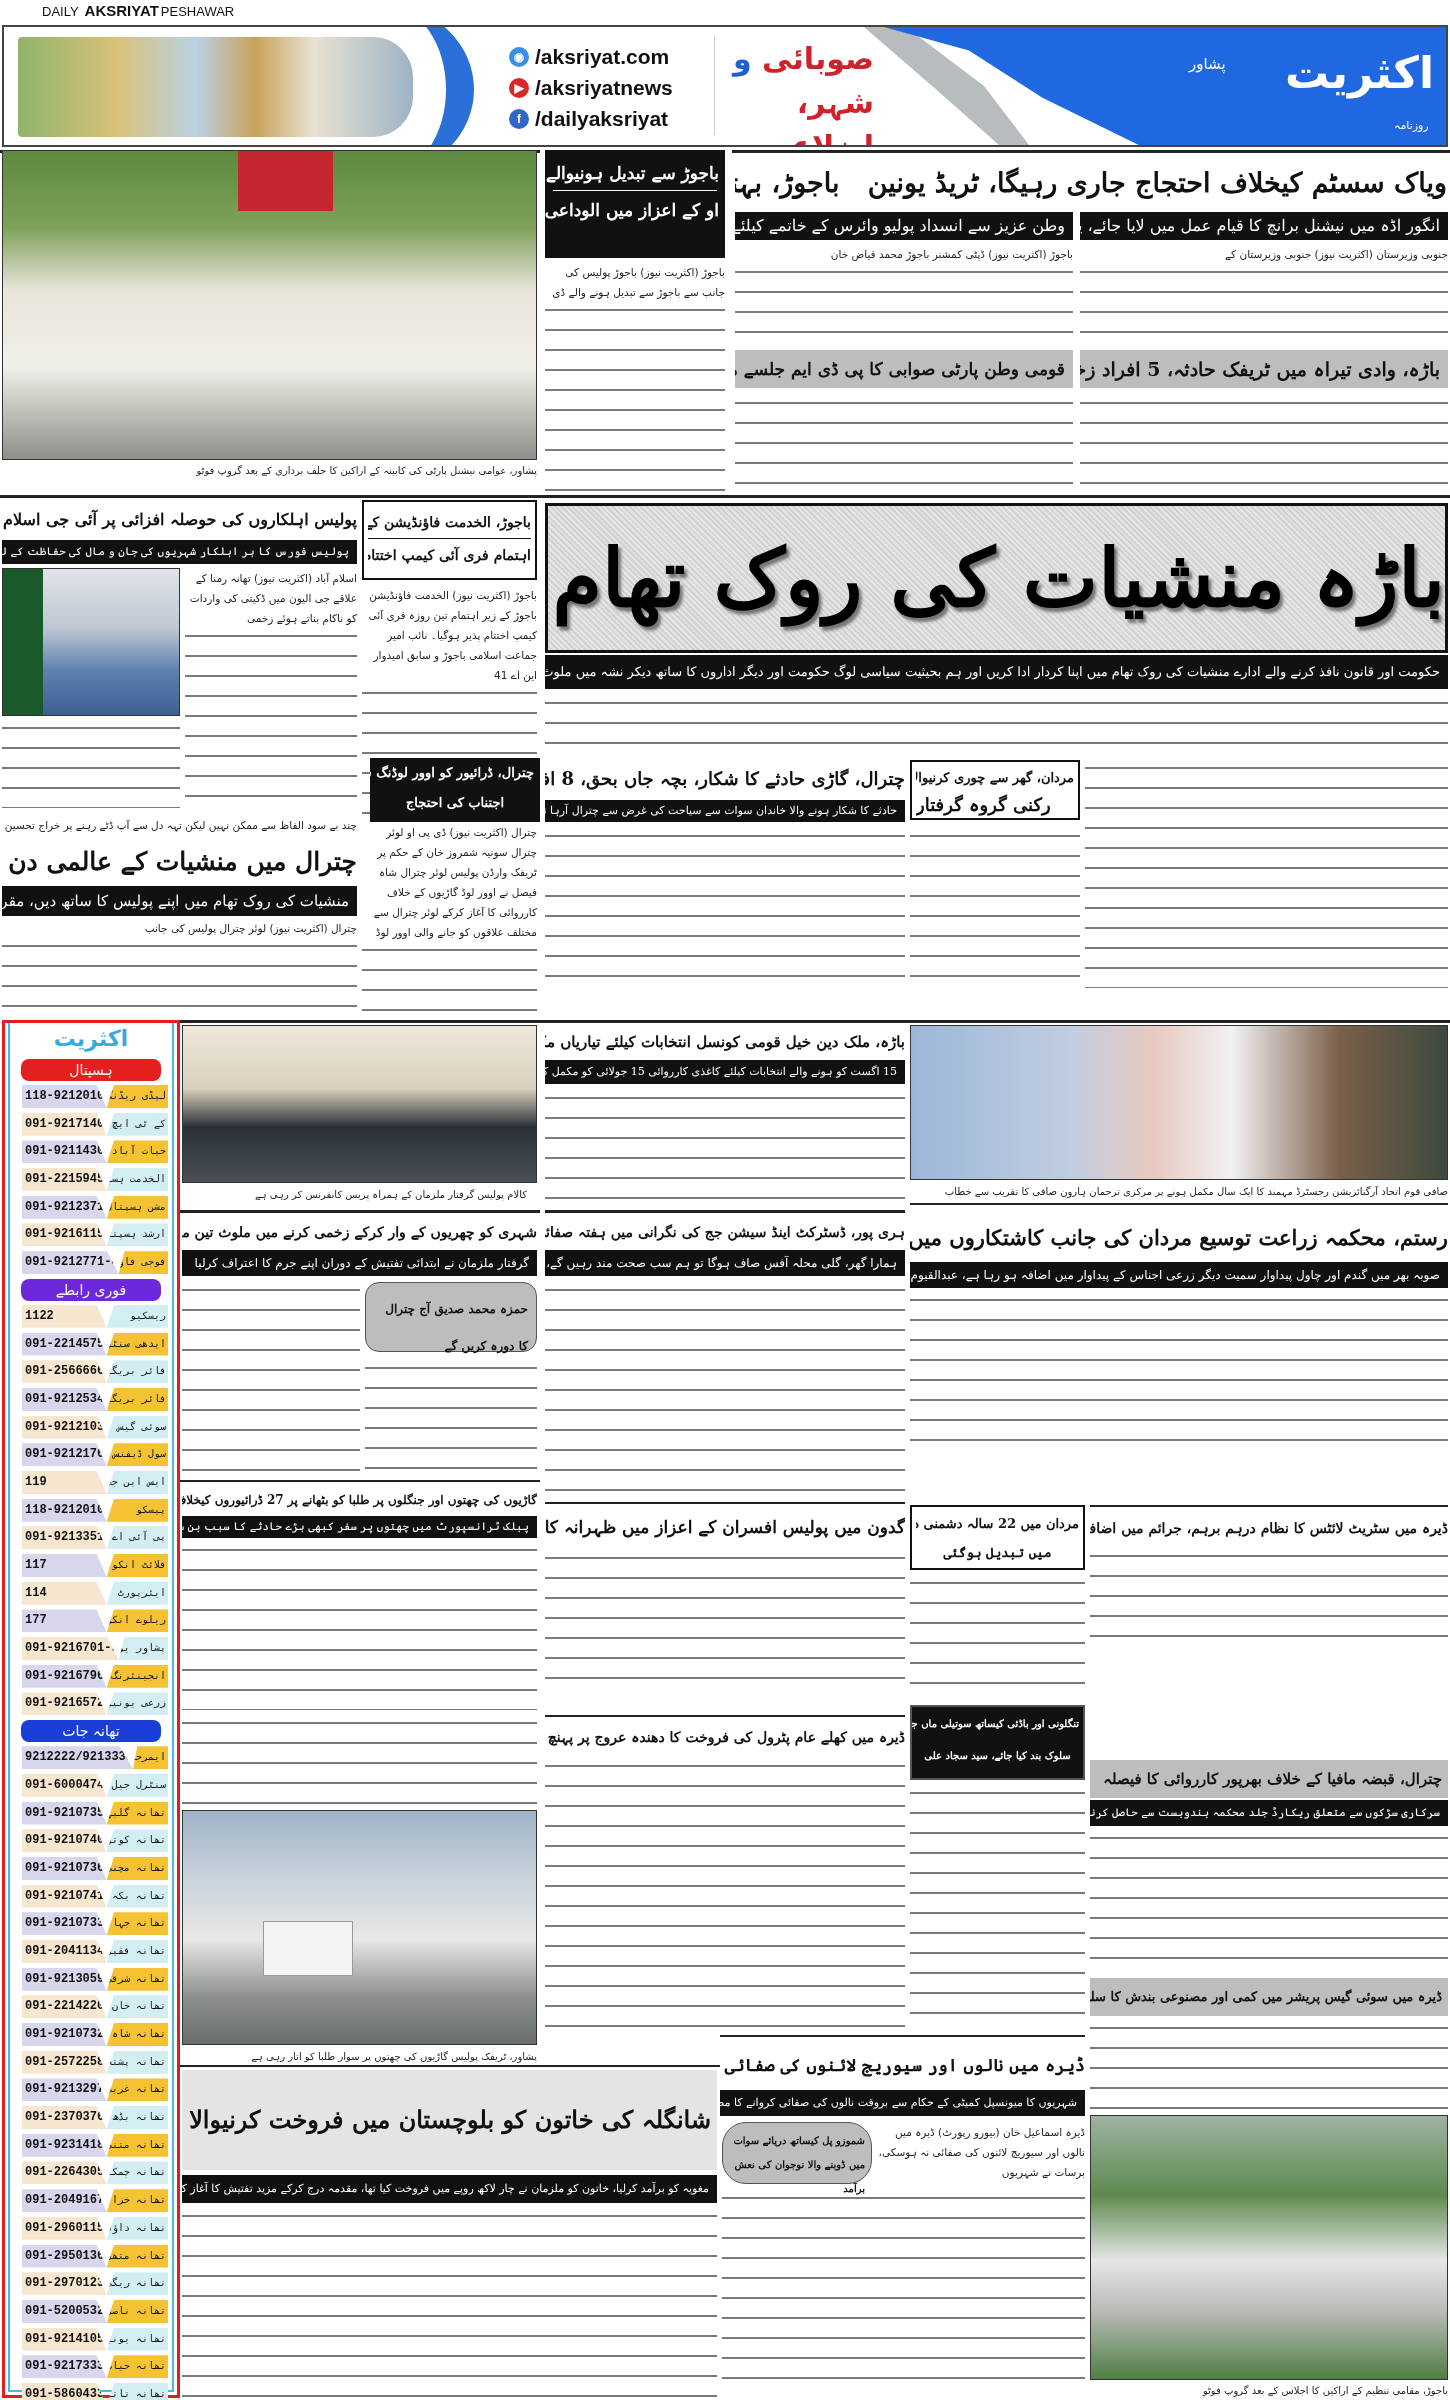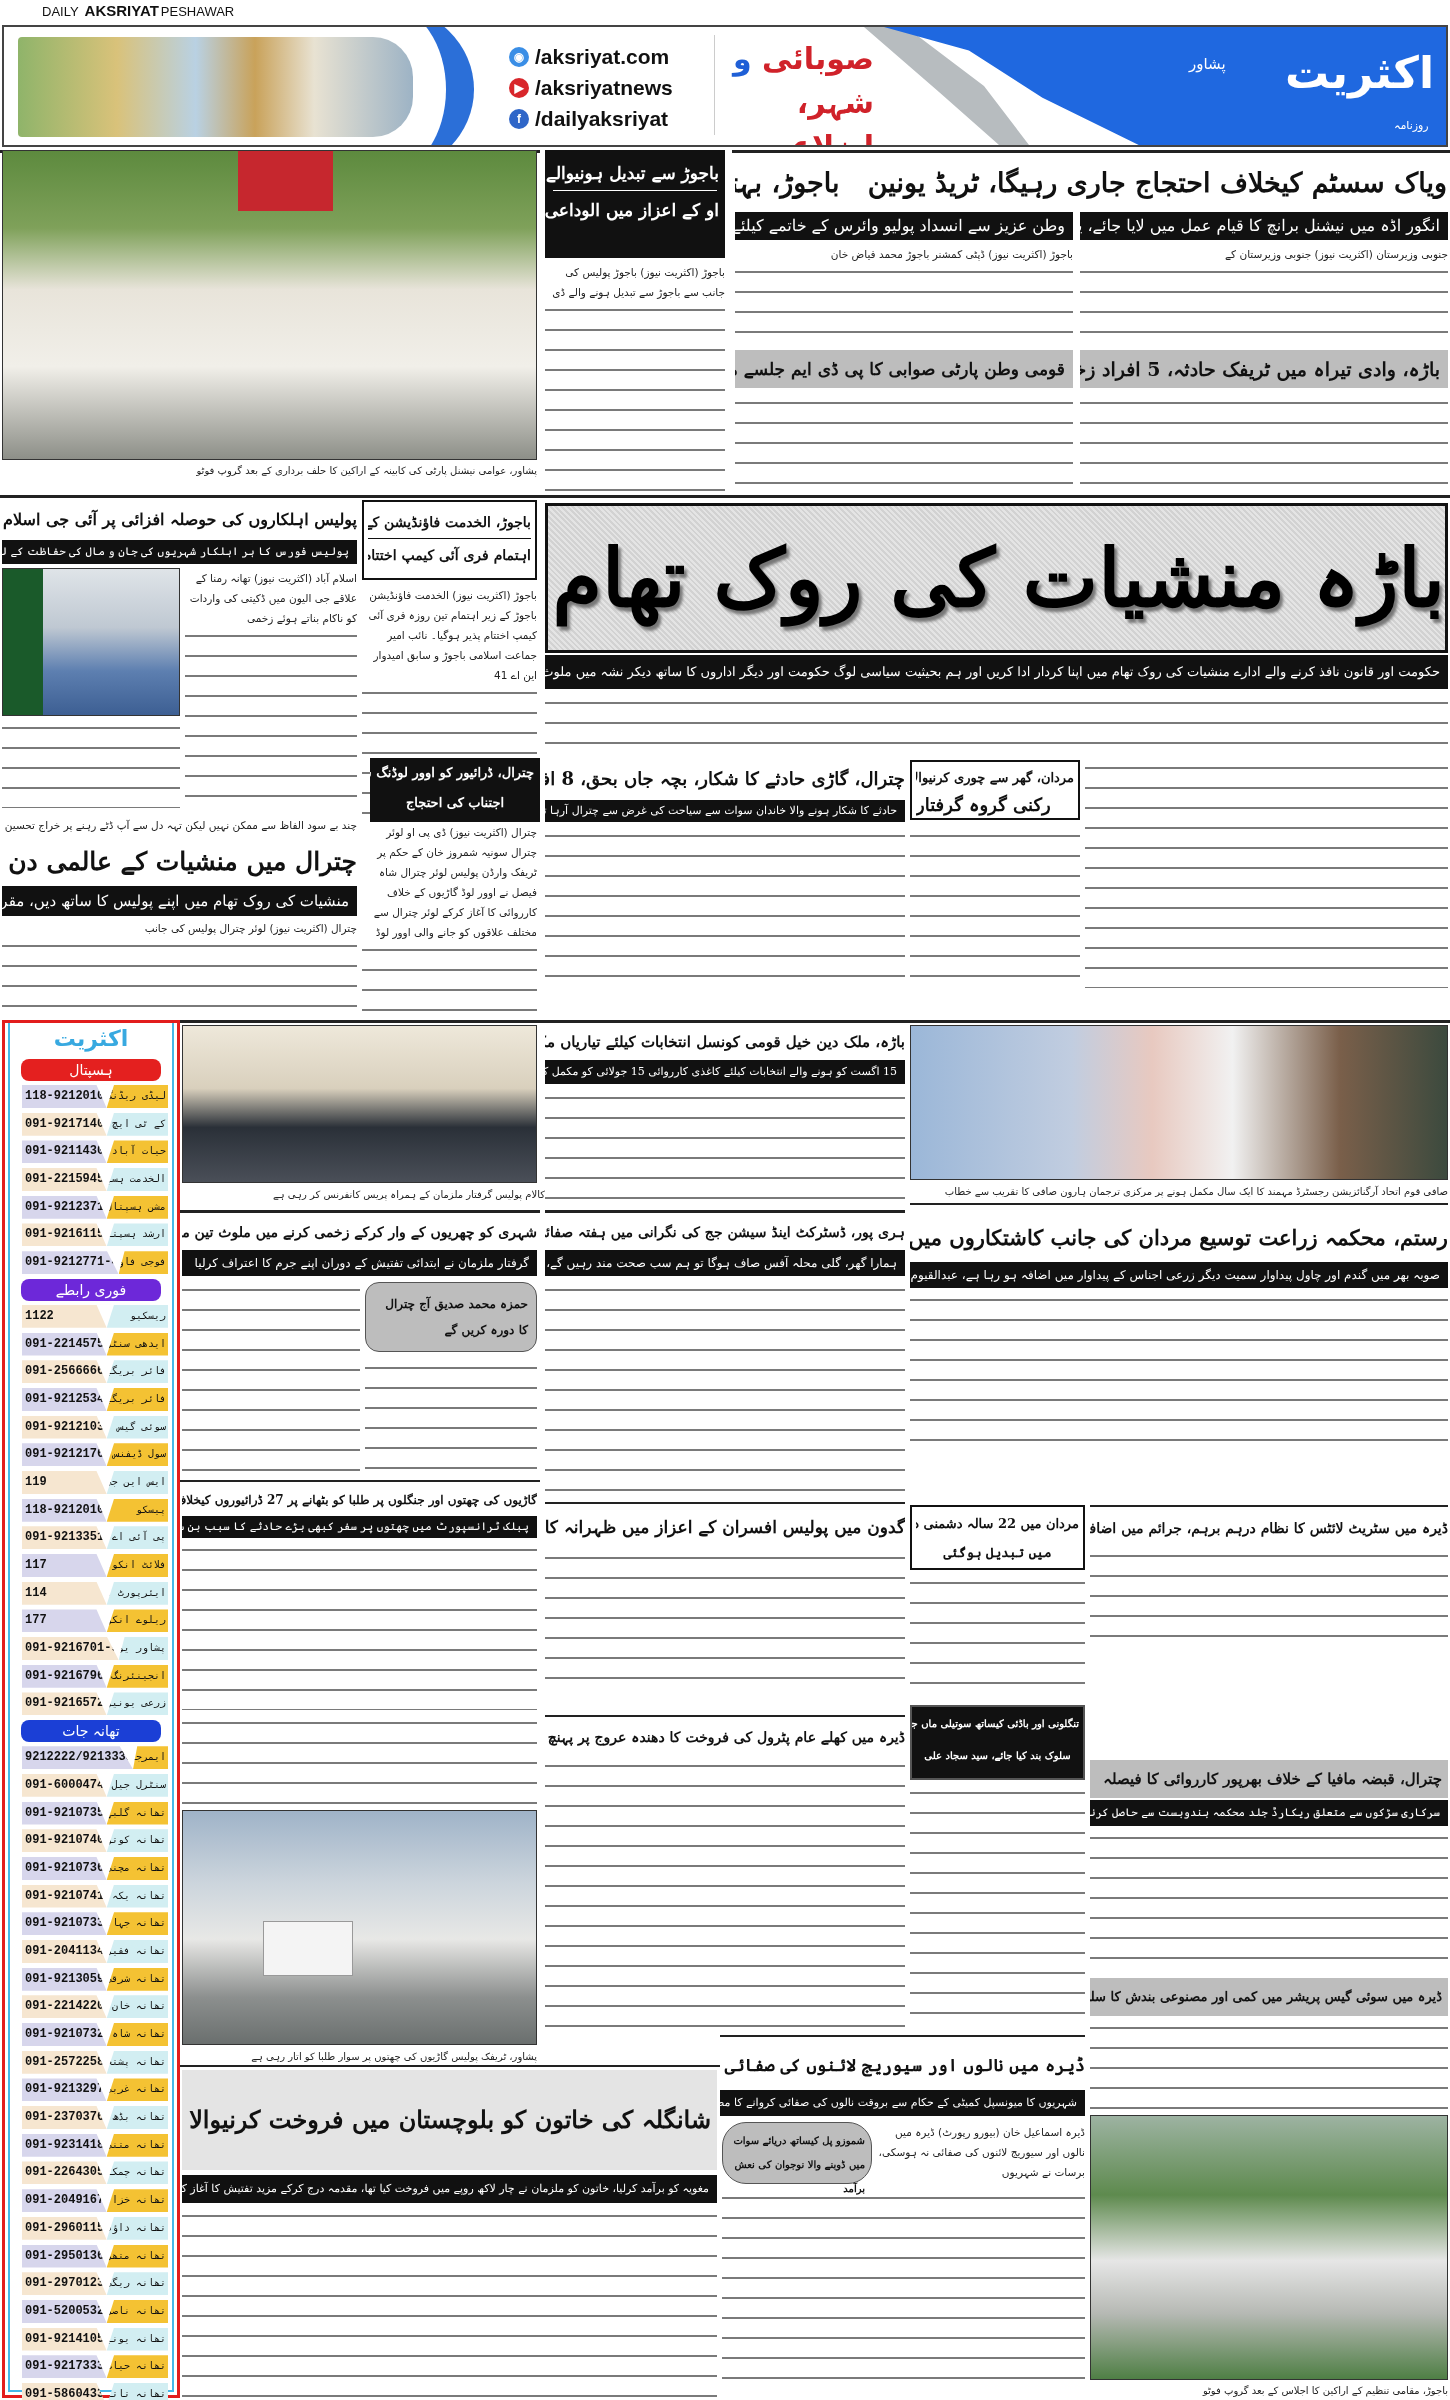--- a/index.html
+++ b/index.html
@@ -153,21 +153,21 @@
   <div class="hl rtl" style="font-size:18px;line-height:26px;text-align:left">رکنی گروہ گرفتار</div>
 </div>
 <div class="abs hl rtl" style="left:545px;top:760px;width:360px;font-size:18px;line-height:38px">چترال، گاڑی حادثے کا شکار، بچہ جاں بحق، 8 افراد زخمی</div>
 <div class="abs black-bar rtl" style="left:545px;top:800px;width:360px;font-size:11px;line-height:22px">حادثے کا شکار ہونے والا خاندان سوات سے سیاحت کی غرض سے چترال آرہا تھا</div>
 <div class="abs lines" style="left:545px;top:828px;width:360px;height:160px"></div>
 <div class="abs lines" style="left:910px;top:828px;width:170px;height:160px"></div>
 <div class="abs lines" style="left:1085px;top:760px;width:363px;height:228px"></div>
 
 <div class="abs rule" style="left:180px;top:1020px;width:1270px"></div>
 <div class="abs photo" style="left:182px;top:1025px;width:355px;height:158px;background:linear-gradient(180deg,#eee8da 0%,#d9d0bd 40%,#2a3038 65%,#4a4f58 100%)"></div>
-<div class="abs caption rtl" style="left:190px;top:1186px;width:355px">کالام پولیس گرفتار ملزمان کے ہمراہ پریس کانفرنس کر رہی ہے</div>
+<div class="abs caption rtl" style="left:172px;top:1186px;width:355px">کالام پولیس گرفتار ملزمان کے ہمراہ پریس کانفرنس کر رہی ہے</div>
 
 <div class="abs hl rtl" style="left:545px;top:1025px;width:360px;font-size:15px;line-height:34px">باڑہ، ملک دین خیل قومی کونسل انتخابات کیلئے تیاریاں مکمل کرلی گئیں</div>
 <div class="abs black-bar rtl" style="left:545px;top:1060px;width:360px;font-size:11px;line-height:24px">15 اگست کو ہونے والے انتخابات کیلئے کاغذی کارروائی 15 جولائی کو مکمل کی جائیگی</div>
 <div class="abs lines" style="left:545px;top:1090px;width:360px;height:115px"></div>
 
 <div class="abs photo" style="left:910px;top:1025px;width:538px;height:155px;background:linear-gradient(90deg,#9bb7d8 0%,#c1cde0 30%,#e8c9c0 45%,#f1f1f1 60%,#7a5f4a 80%,#3c4a3e 100%)"></div>
 <div class="abs caption rtl" style="left:910px;top:1183px;width:538px">صافی قوم اتحاد آرگنائزیشن رجسٹرڈ مہمند کا ایک سال مکمل ہونے پر مرکزی ترجمان ہارون صافی کا تقریب سے خطاب</div>
 <div class="abs rule" style="left:910px;top:1203px;width:538px;height:2px"></div>
 
 <div class="abs rule" style="left:180px;top:1210px;width:360px"></div>
@@ -175,21 +175,21 @@
 <div class="abs hl rtl" style="left:182px;top:1215px;width:355px;font-size:14px;line-height:34px">شہری کو چھریوں کے وار کرکے زخمی کرنے میں ملوث تین ملزمان کو گرفتار</div>
 <div class="abs black-bar rtl" style="left:182px;top:1250px;width:355px;font-size:12px;line-height:26px">گرفتار ملزمان نے ابتدائی تفتیش کے دوران اپنے جرم کا اعتراف کرلیا</div>
 <div class="abs hl rtl" style="left:545px;top:1215px;width:360px;font-size:14px;line-height:34px">ہری پور، ڈسٹرکٹ اینڈ سیشن جج کی نگرانی میں ہفتہ صفائی مہم شروع</div>
 <div class="abs black-bar rtl" style="left:545px;top:1250px;width:360px;font-size:12px;line-height:26px">ہمارا گھر، گلی محلہ آفس صاف ہوگا تو ہم سب صحت مند رہیں گے، جہانزیب شنواری</div>
 
 <div class="abs hl rtl" style="left:910px;top:1215px;width:538px;font-size:21px;line-height:46px">رستم، محکمہ زراعت توسیع مردان کی جانب کاشتکاروں میں انعامات تقسیم</div>
 <div class="abs black-bar rtl" style="left:910px;top:1262px;width:538px;font-size:12px;line-height:26px">صوبہ بھر میں گندم اور چاول پیداوار سمیت دیگر زرعی اجناس کے پیداوار میں اضافہ ہو رہا ہے، عبدالقیوم خان</div>
 <div class="abs lines" style="left:910px;top:1292px;width:538px;height:150px"></div>
 
 <div class="abs" style="left:365px;top:1282px;width:172px;height:70px;border-radius:14px;background:#bdbdbd;border:1px solid #555;padding:8px">
-  <div class="rtl" style="font-family:'DejaVu Serif',serif;font-size:12px;line-height:26px;font-weight:bold">حمزہ محمد صدیق آج چترال کا دورہ کریں گے</div>
+  <div class="rtl" style="font-family:'DejaVu Serif',serif;font-size:12px;line-height:37px;font-weight:bold">حمزہ محمد صدیق آج چترال کا دورہ کریں گے</div>
 </div>
 <div class="abs lines" style="left:182px;top:1282px;width:178px;height:190px"></div>
 <div class="abs lines" style="left:365px;top:1360px;width:172px;height:112px"></div>
 <div class="abs lines" style="left:545px;top:1282px;width:360px;height:218px"></div>
 
 <div class="abs rule" style="left:545px;top:1502px;width:360px;height:2px"></div>
 <div class="abs hl rtl" style="left:545px;top:1507px;width:360px;font-size:17px;line-height:40px">گدون میں پولیس افسران کے اعزاز میں ظہرانہ کا اہتمام</div>
 <div class="abs lines" style="left:545px;top:1550px;width:360px;height:140px"></div>
 
 <div class="abs boxed" style="left:910px;top:1505px;width:175px;height:65px;padding:2px 4px">

